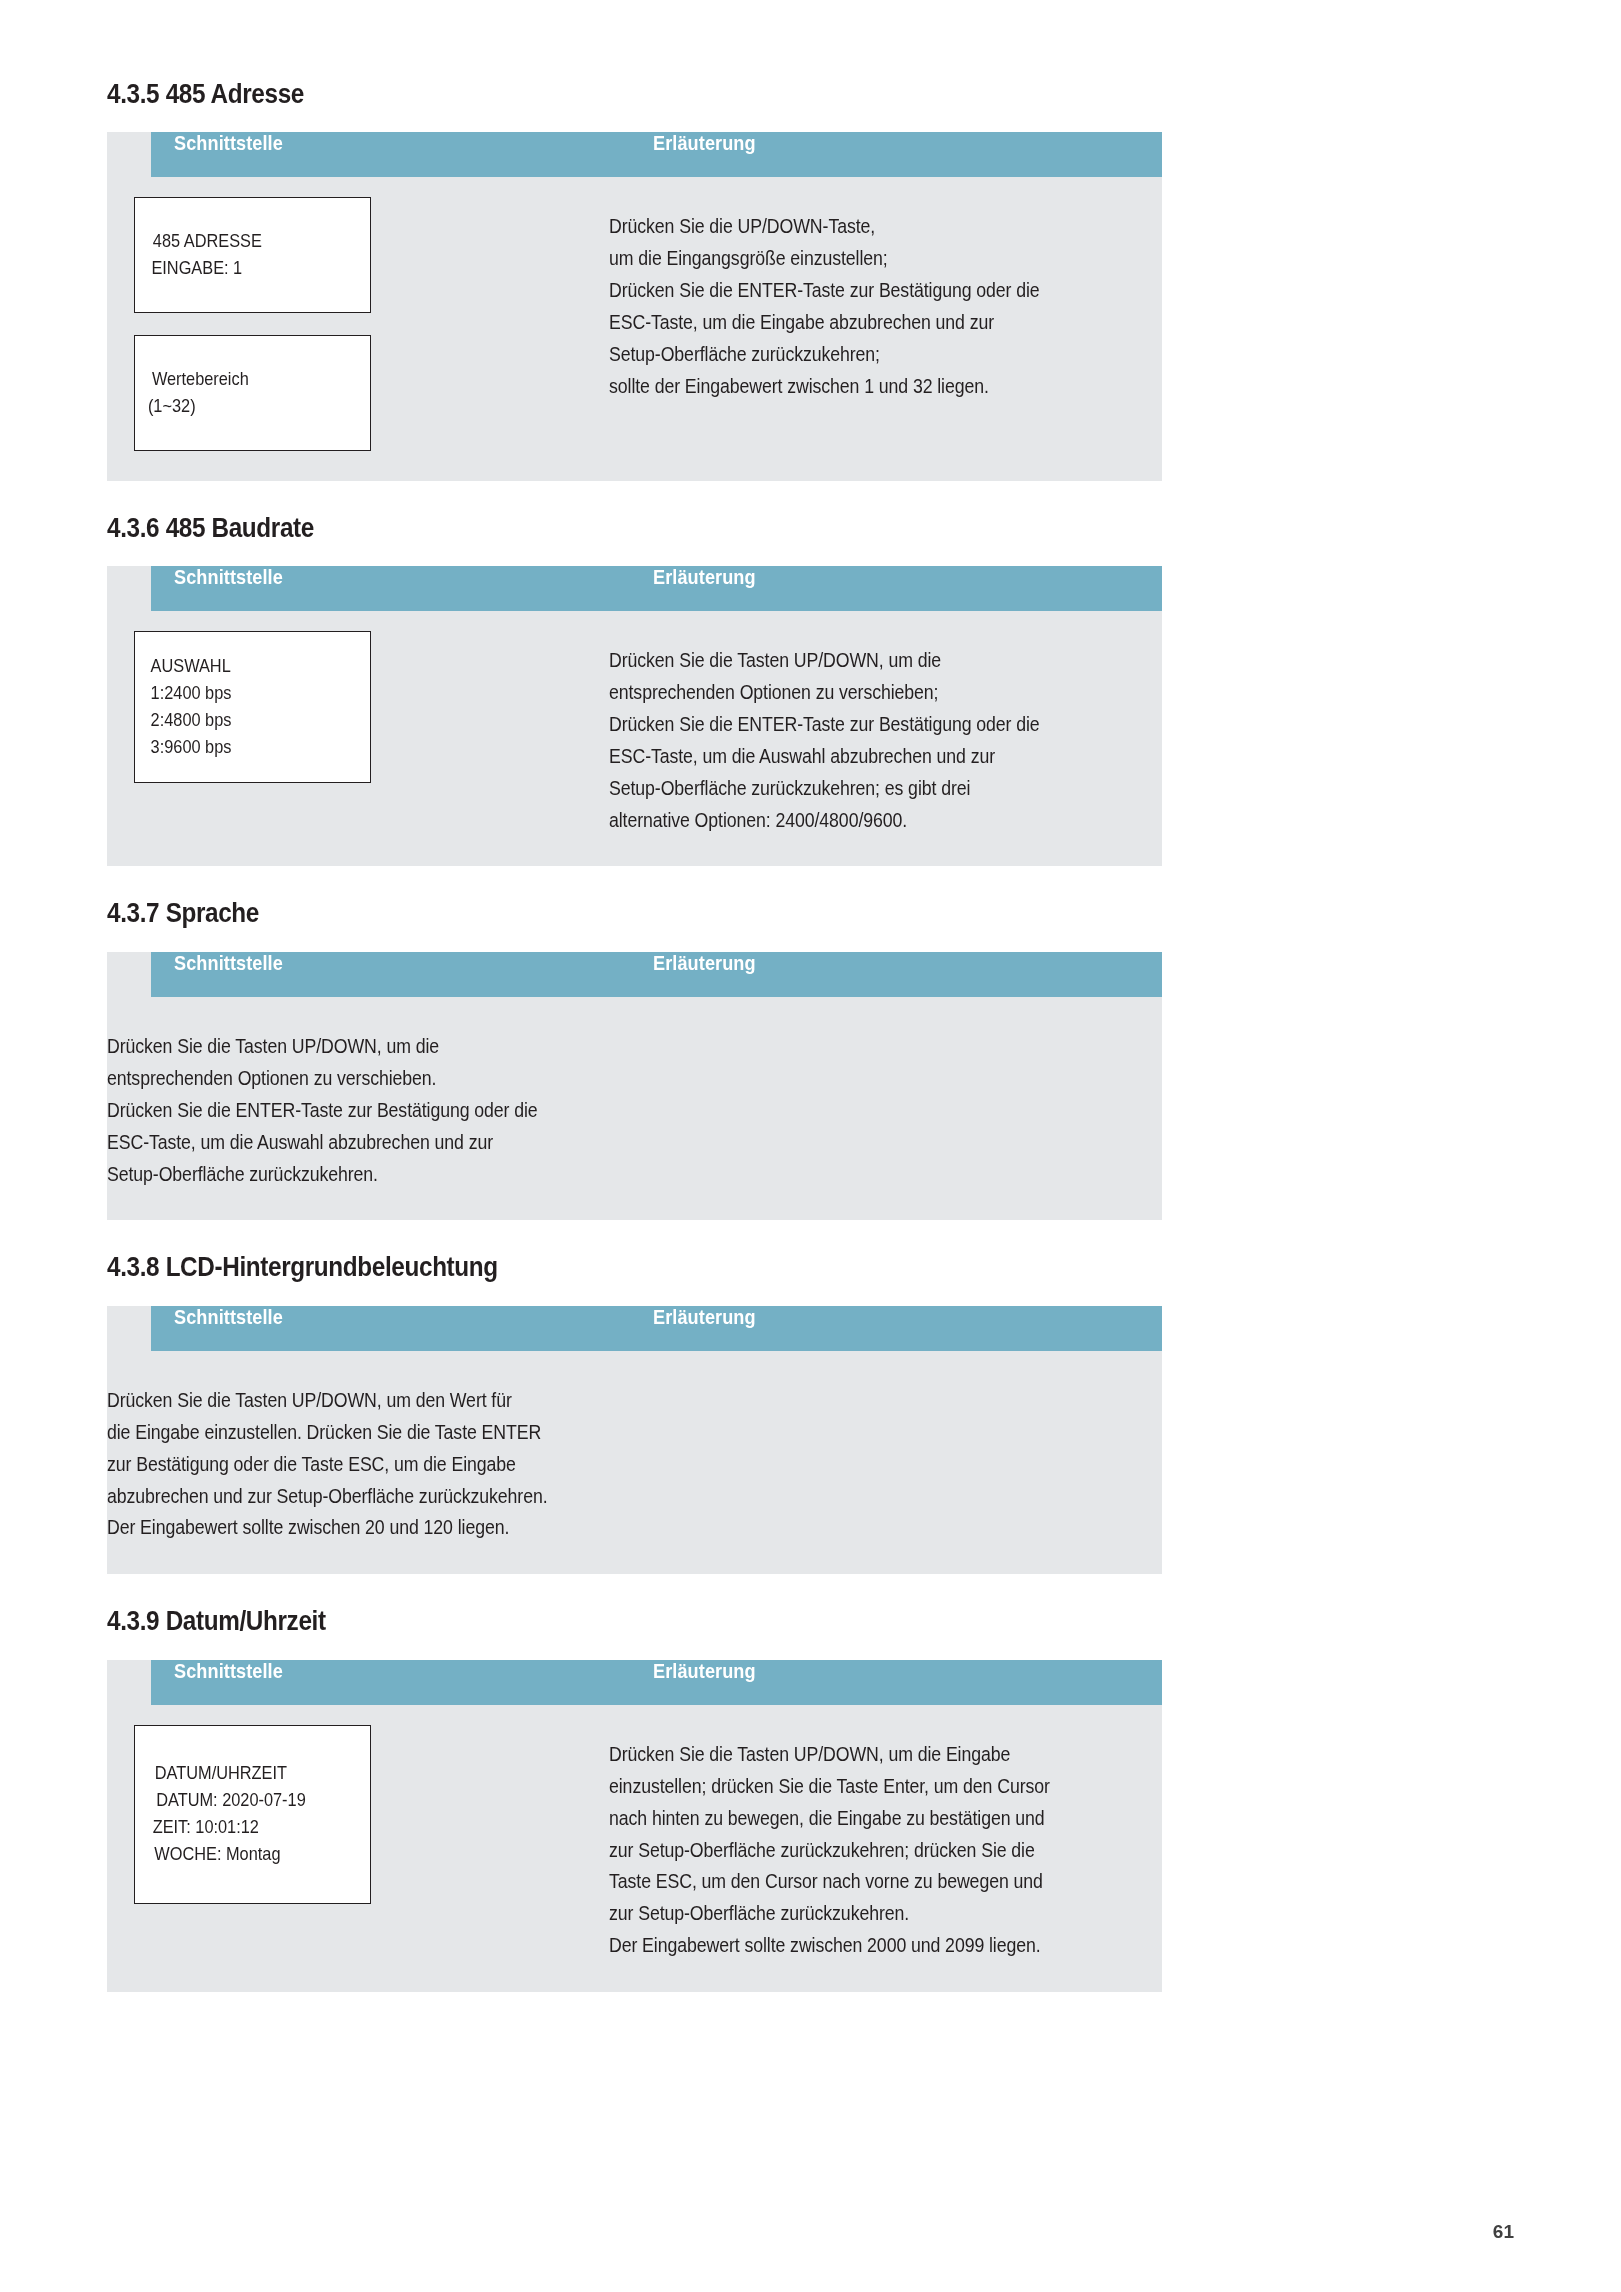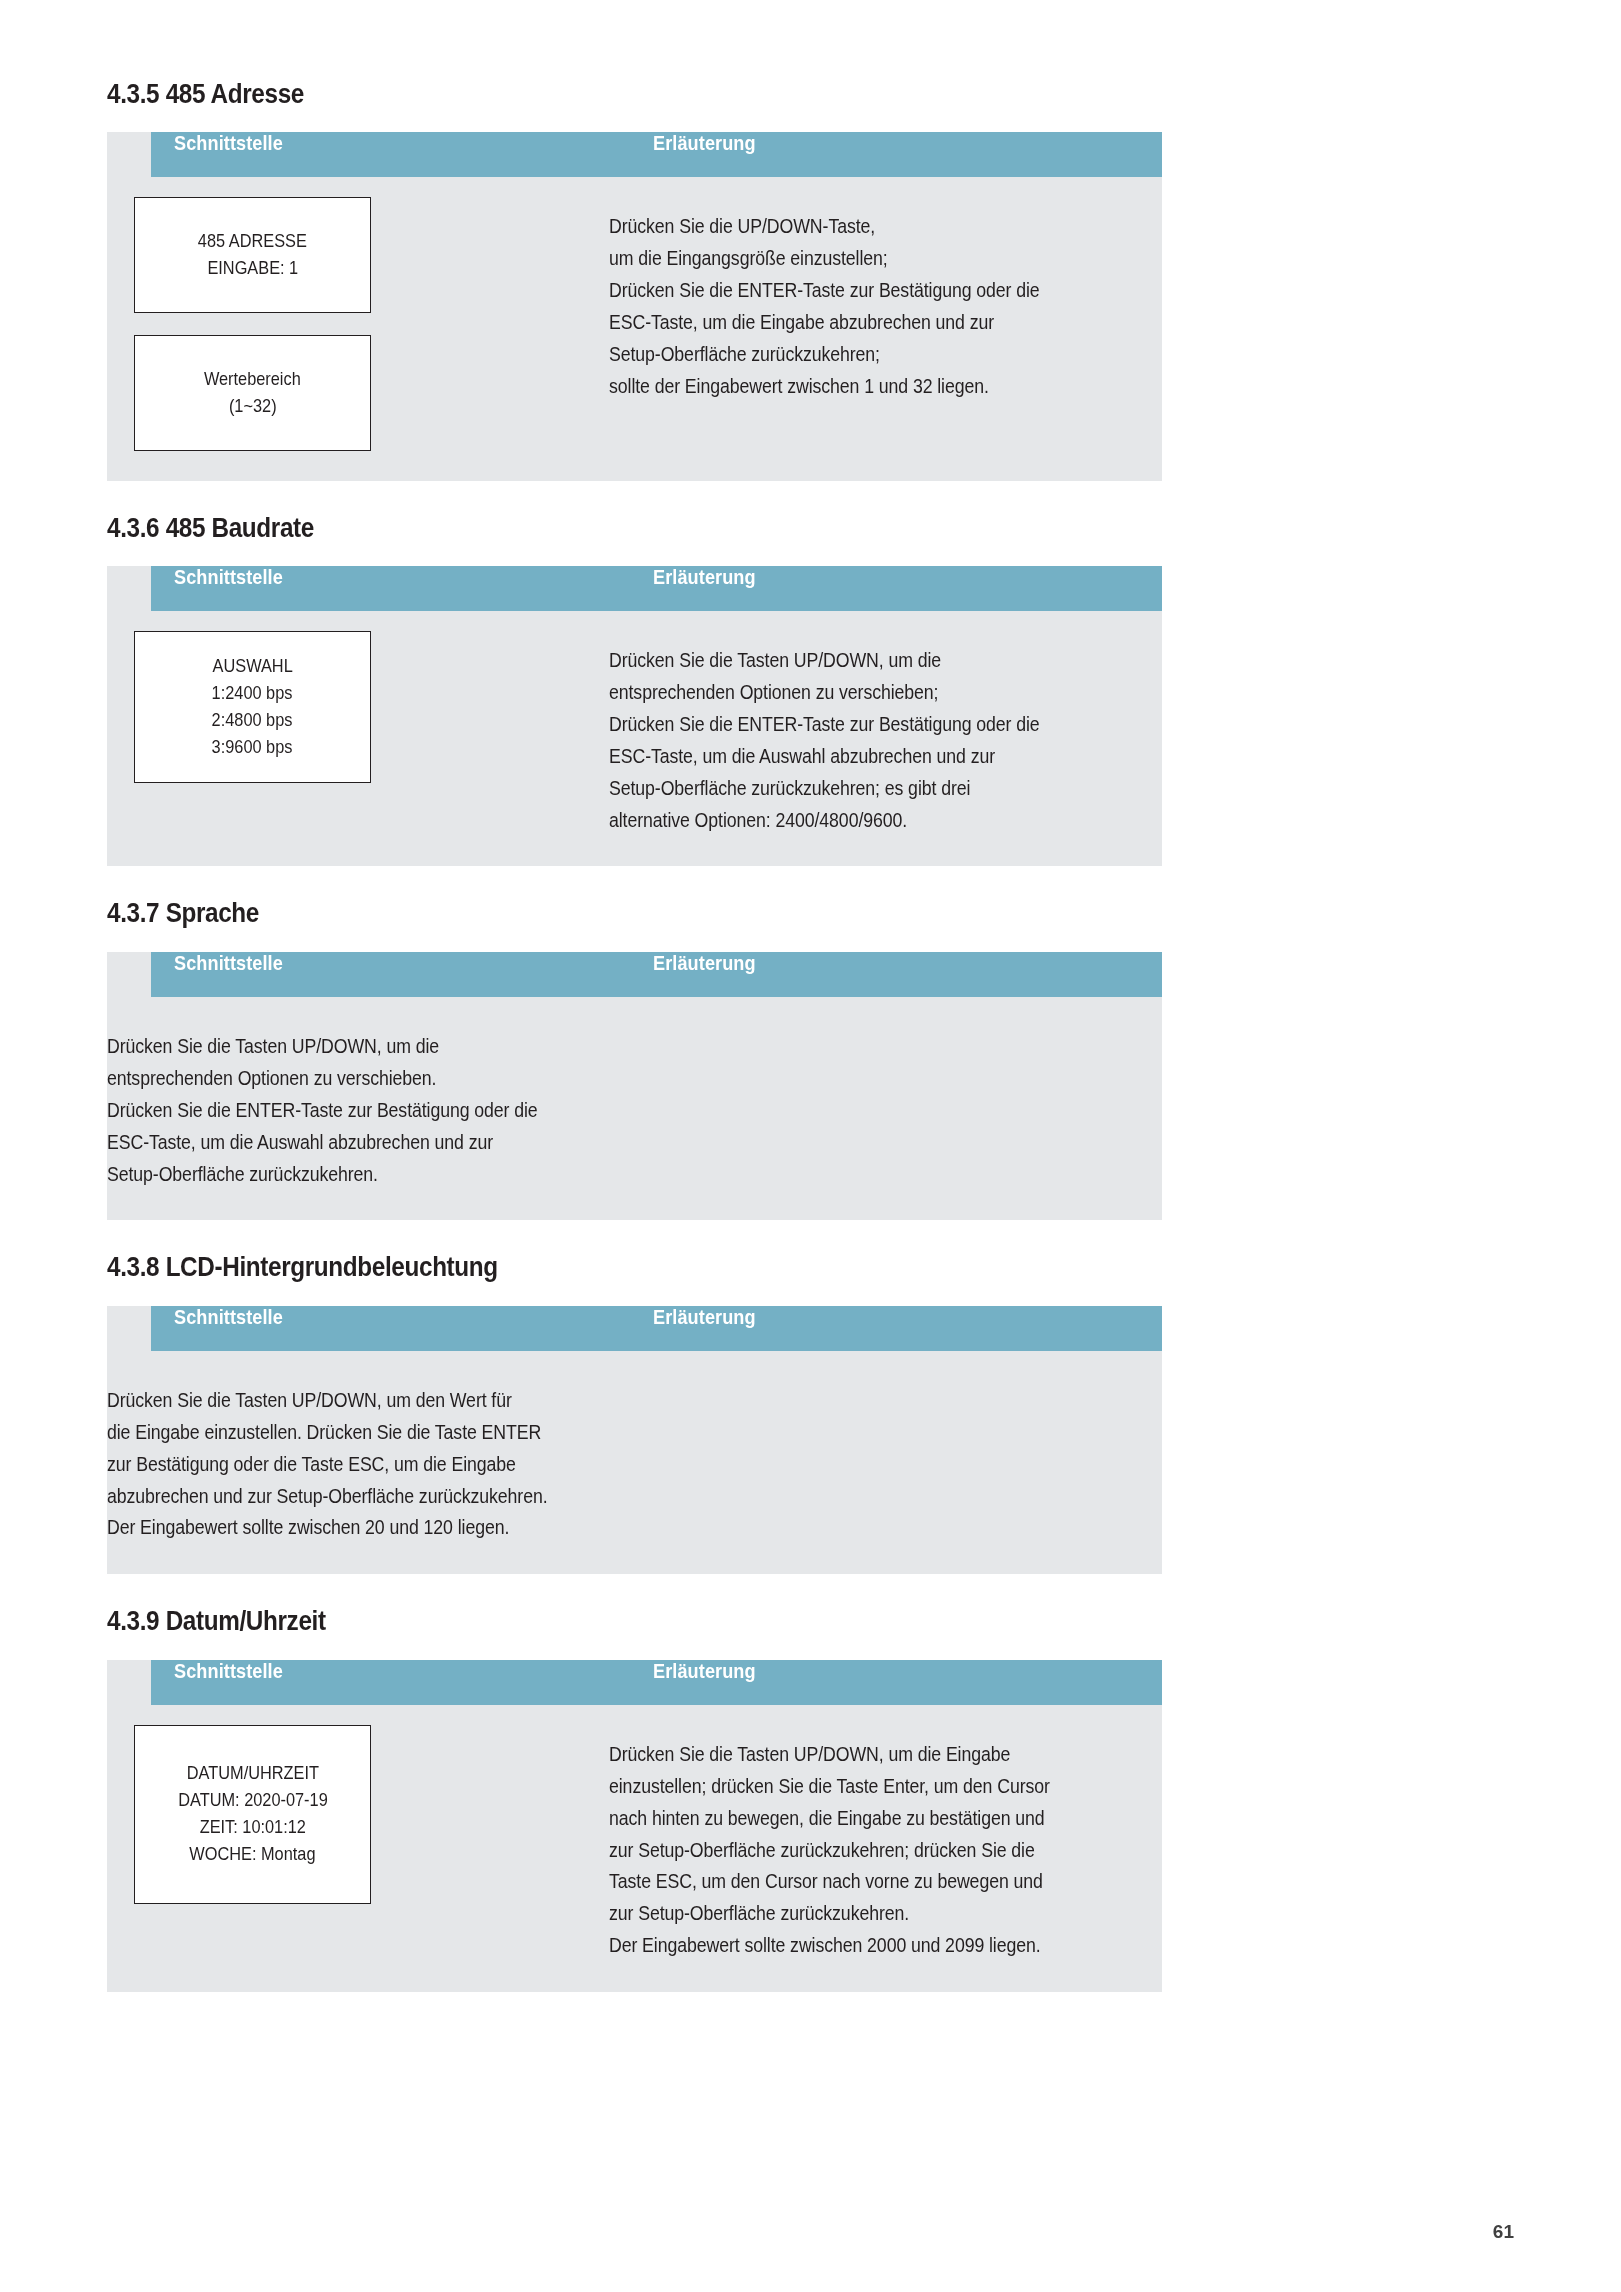--- a/index.html
+++ b/index.html
@@ -94,21 +94,21 @@
   }
 
   
   .lcd-box {
     width: 237px;
     background: #ffffff;
     border: 1.8px solid #231f20;
     box-sizing: border-box;
     display: flex;
     flex-direction: column;
-    align-items: center;
+    align-items: flex-start;
     justify-content: center;
     padding: 18px 9px;
     margin-bottom: 21.5px;
   }
   .lcd-box:last-child { margin-bottom: 0; }
   .lcd-box.h-2line  { min-height: 116px; }
   .lcd-box.h-4line  { min-height: 152px; }
   .lcd-box.h-5line  { min-height: 179px; }
 
   .lcd-line {

